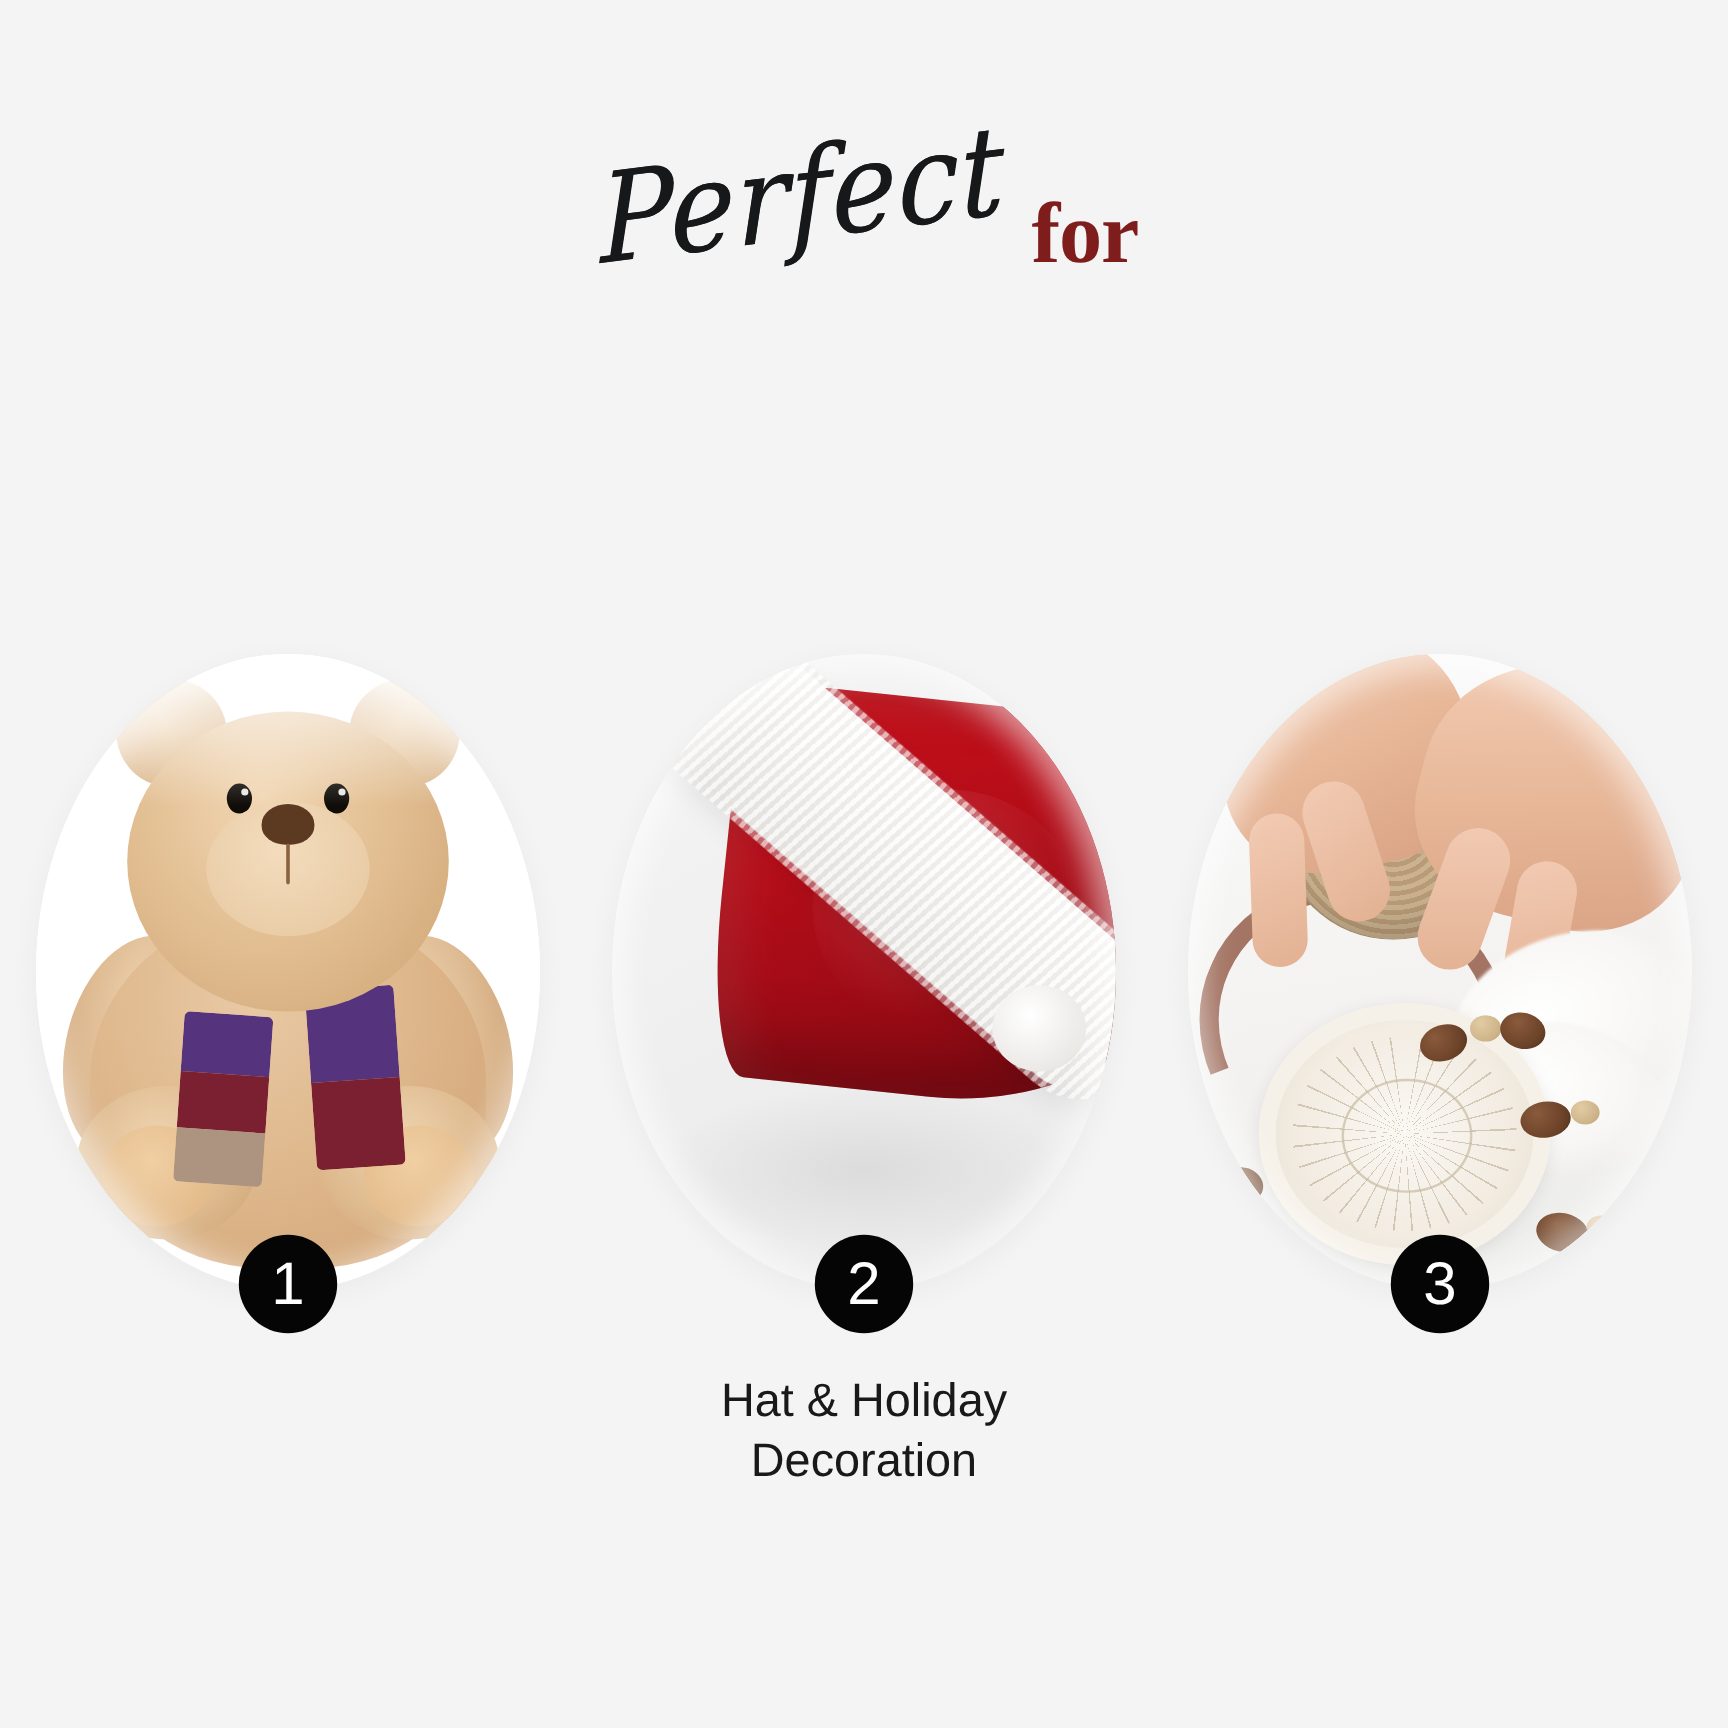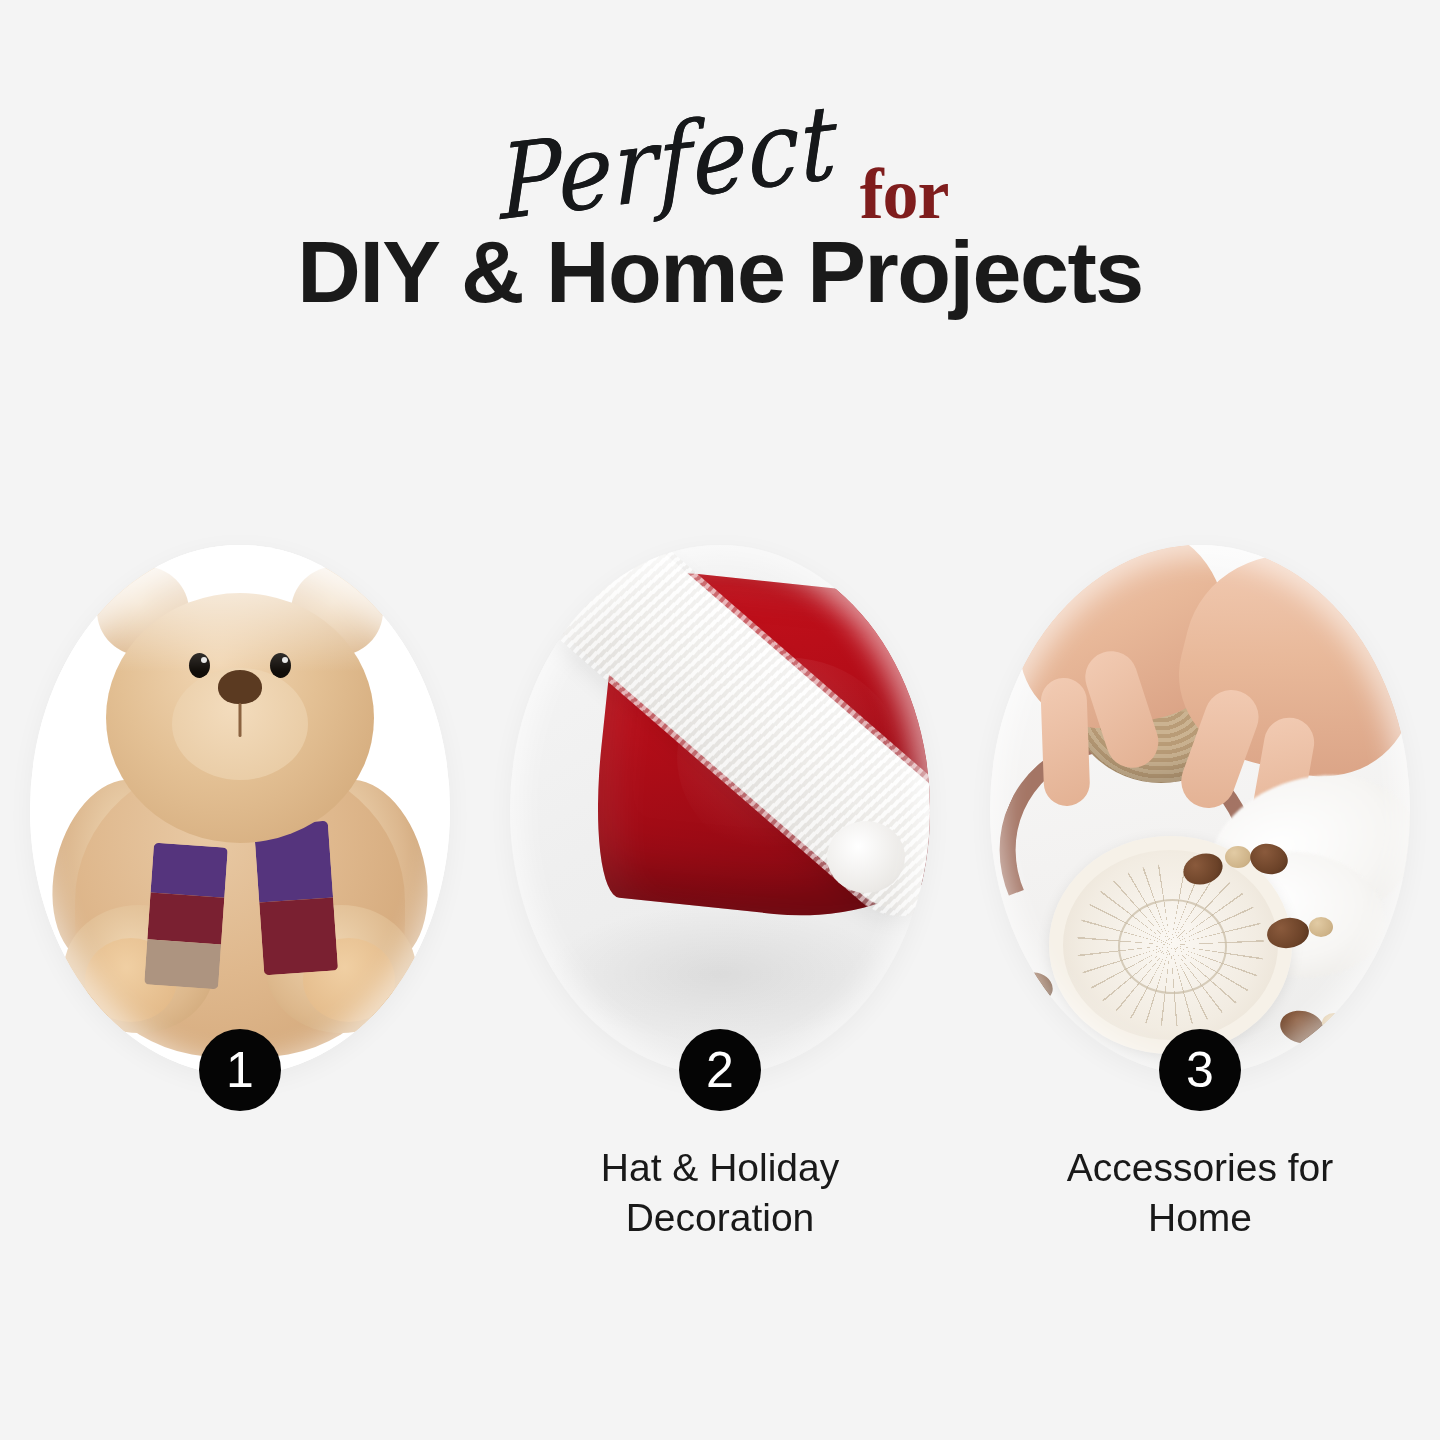--- a/index.html
+++ b/index.html
@@ -355,21 +355,20 @@
   .bead.b9 { left:7%; bottom:14%; width:34px; height:28px; transform:rotate(20deg); }
 </style>
 </head>
 <body>
 
 <div class="headline-block">
   <div class="headline-line1">
     <span class="script-word">Perfect</span>
     <span class="for-word">for</span>
   </div>
-  <div class="headline-line2">DIY &amp; Home Projects</div>
 </div>
 
 <div class="cards-row" style="top:545px;">
 
   <div class="card">
     <div class="photo-wrap">
       <div class="photo-oval">
         <div class="bear-scene">
           <div class="bear-arm l"></div>
           <div class="bear-arm r"></div>
@@ -452,17 +451,15 @@
           <div class="bead b6"></div>
           <div class="bead small b7"></div>
           <div class="bead b8"></div>
           <div class="bead b9"></div>
         </div>
       </div>
       <div class="badge">
         <span>3</span>
       </div>
     </div>
-    <div class="caption">Accessories for
-Home</div>
   </div>
 
 </div>
 
 </body></html>

